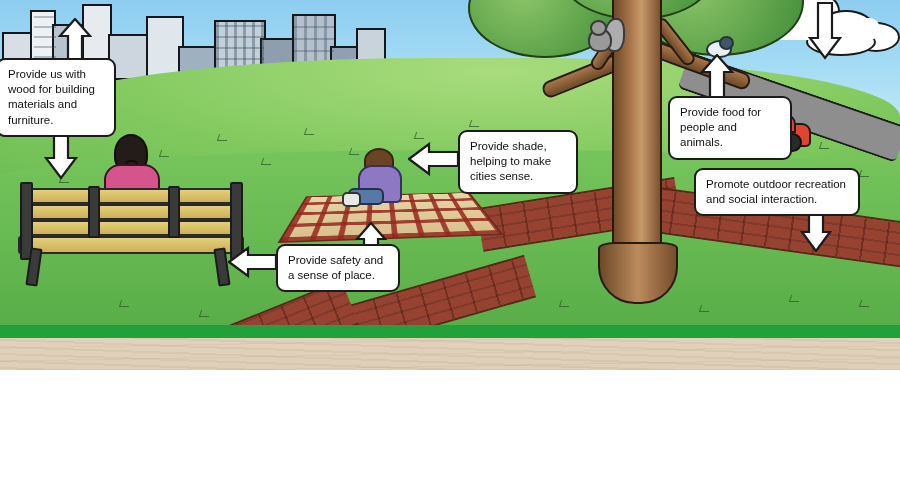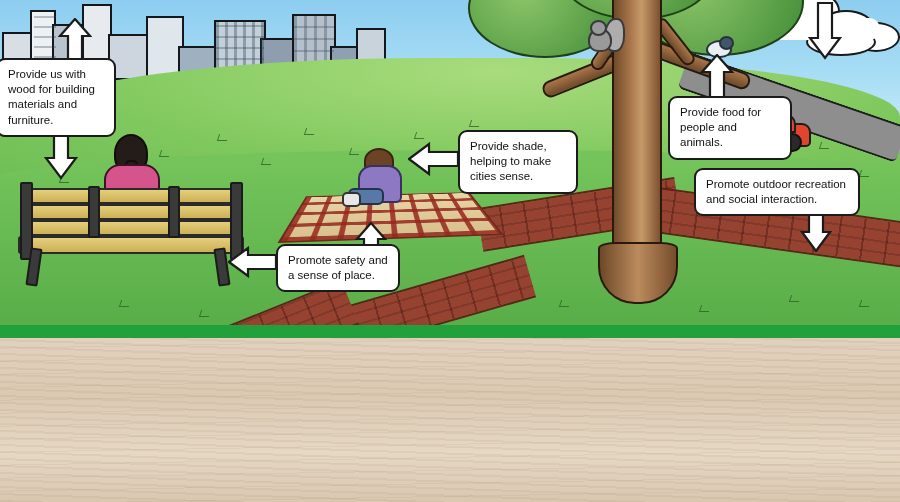--- a/index.html
+++ b/index.html
@@ -1,17 +1,17 @@
 <!DOCTYPE html>
 <html><head>
 <meta charset="utf-8">
 <style>
   html,body{margin:0;padding:0;background:#fff;}
   body{width:900px;height:502px;overflow:hidden;font-family:"Liberation Sans",sans-serif;}
-  #poster{position:relative;width:900px;height:502px;overflow:hidden;}
+  #poster{position:relative;width:900px;height:370px;overflow:hidden;}
 
   
   #scene{position:absolute;left:0;top:0;width:900px;height:326px;overflow:hidden;background:#8fd0ef;}
   .sky{position:absolute;left:0;top:0;width:900px;height:130px;
        background:linear-gradient(#8dcdf0 0%,#a9def5 60%,#c6e9f7 100%);}
   .cloud{position:absolute;background:#fff;border-radius:50%;border:2px solid #1a1a1a;}
   .cloud.b{border:none;}
 
   
   .grass-far{position:absolute;left:0;top:58px;width:900px;height:268px;
@@ -350,21 +350,21 @@
     </div>
 
     <div class="callout" style="left:-4px;top:58px;width:120px;">Provide us with wood for building materials and furniture.</div>
 
     <div class="callout" style="left:458px;top:130px;width:120px;">Provide shade, helping to make cities sense.</div>
 
     <div class="callout" style="left:694px;top:168px;width:166px;">Promote outdoor recreation and social interaction.</div>
 
     <div class="callout" style="left:668px;top:96px;width:124px;">Provide food for people and animals.</div>
 
-    <div class="callout" style="left:276px;top:244px;width:124px;">Promote safety and a sense of place.</div>
+    <div class="callout" style="left:276px;top:244px;width:124px;">Provide safety and a sense of place.</div>
 
   </div>
 
   <div id="greenbar"></div>
 
   <div id="banner">
 
     
     
 

